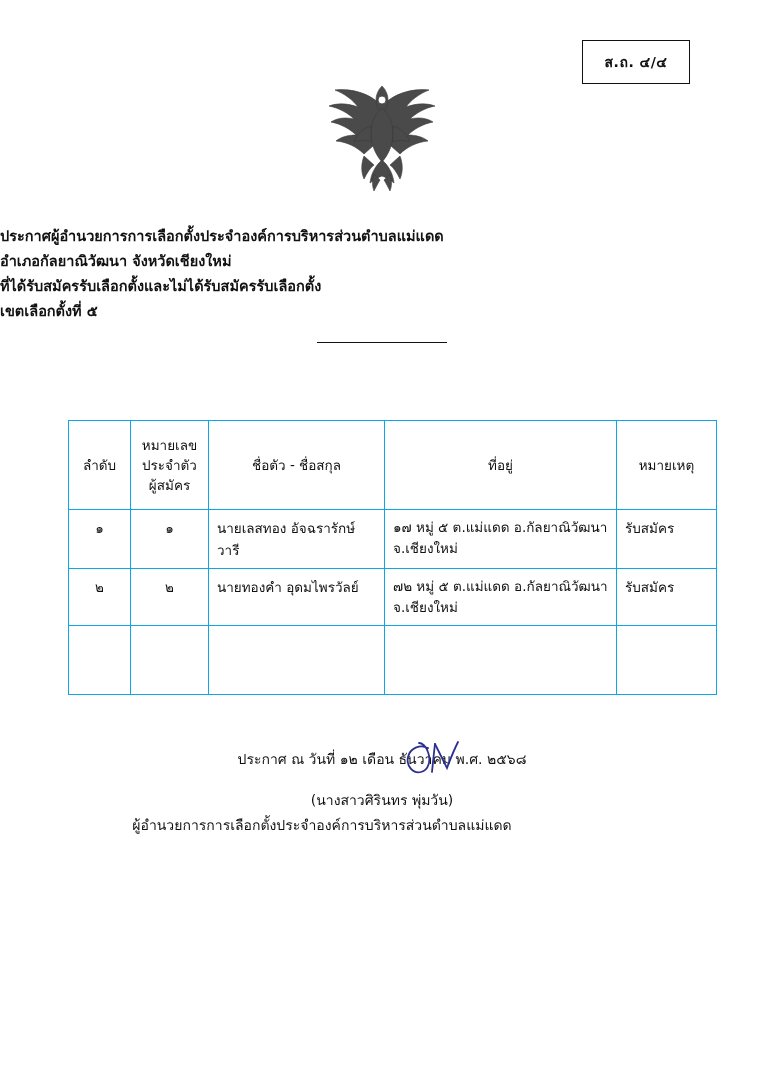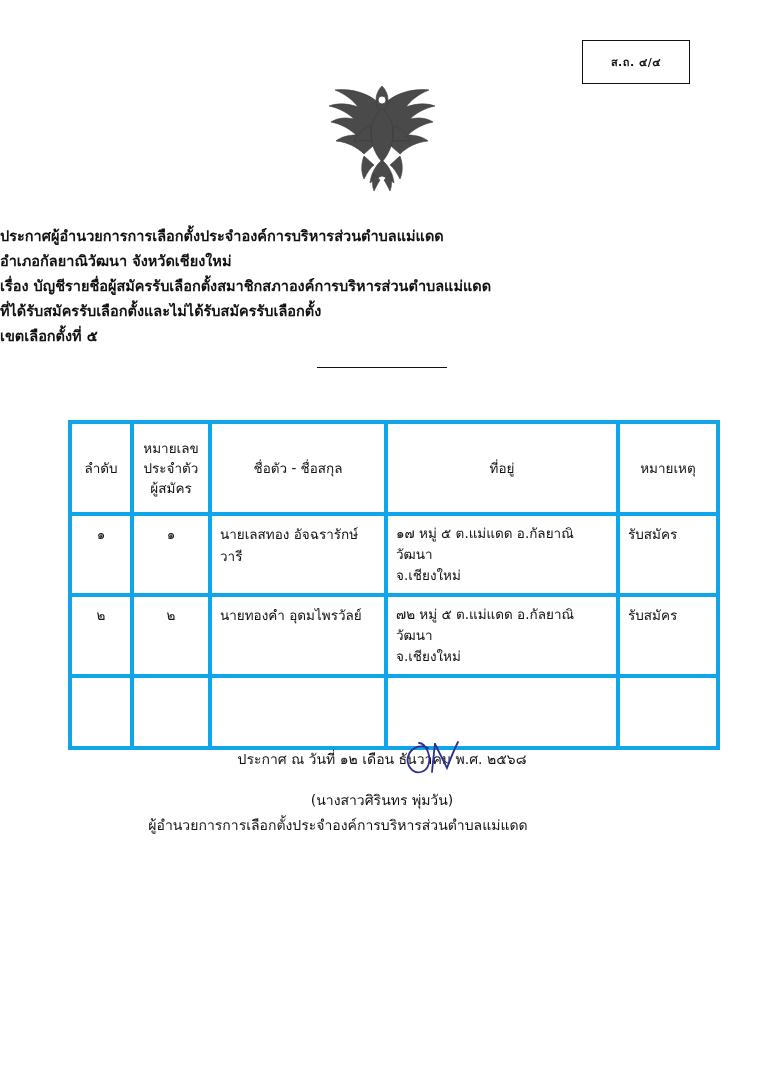--- a/index.html
+++ b/index.html
@@ -26,21 +26,21 @@
   .form-code-box {
     position: absolute;
     top: 40px;
     right: 74px;
     width: 106px;
     height: 42px;
     border: 1px solid #111;
     display: flex;
     align-items: center;
     justify-content: center;
-    font-size: 11px;
+    font-size: 14px;
     font-weight: bold;
     letter-spacing: 0.5px;
   }
 
   
   .emblem-wrap {
     position: absolute;
     top: 78px;
     left: 0;
     width: 764px;
@@ -77,21 +77,21 @@
   table.candidates {
     position: absolute;
     top: 420px;
     left: 68px;
     width: 628px;
     border-collapse: collapse;
     table-layout: fixed;
   }
   table.candidates th,
   table.candidates td {
-    border: 4px solid #0ea5e9;
+    border: 1px solid #0ea5e9;
     font-size: 13.5px;
     vertical-align: top;
     padding: 7px 8px;
   }
   table.candidates th {
     text-align: center;
     vertical-align: middle;
     font-weight: normal;
     height: 74px;
     line-height: 20px;
@@ -143,21 +143,21 @@
     position: absolute;
     top: 789px;
     left: 0;
     width: 764px;
     text-align: center;
     font-size: 14px;
   }
   .signer-title {
     position: absolute;
     top: 814px;
-    left: 16px;
+    left: 0;
     width: 644px;
     text-align: center;
     font-size: 14px;
   }
 </style>
 </head>
 <body>
 
 <div class="page">
 
@@ -186,21 +186,20 @@
 
         <path d="M57 96 C55 102 55 108 57 113 C59 109 61 105 63 102 Z"></path>
         <path d="M73 96 C75 102 75 108 73 113 C71 109 69 105 67 102 Z"></path>
       </g>
     </svg>
   </div>
 
   <div class="heading">
     <div class="line">ประกาศผู้อำนวยการการเลือกตั้งประจำองค์การบริหารส่วนตำบลแม่แดด</div>
     <div class="line">อำเภอกัลยาณิวัฒนา  จังหวัดเชียงใหม่</div>
-    <div class="line">เรื่อง บัญชีรายชื่อผู้สมัครรับเลือกตั้งสมาชิกสภาองค์การบริหารส่วนตำบลแม่แดด</div>
     <div class="line">ที่ได้รับสมัครรับเลือกตั้งและไม่ได้รับสมัครรับเลือกตั้ง</div>
     <div class="line">เขตเลือกตั้งที่ ๕</div>
     <div class="rule"></div>
   </div>
 
   <table class="candidates">
     <colgroup>
       <col class="col-no">
         <col class="col-num">
         <col class="col-name">

